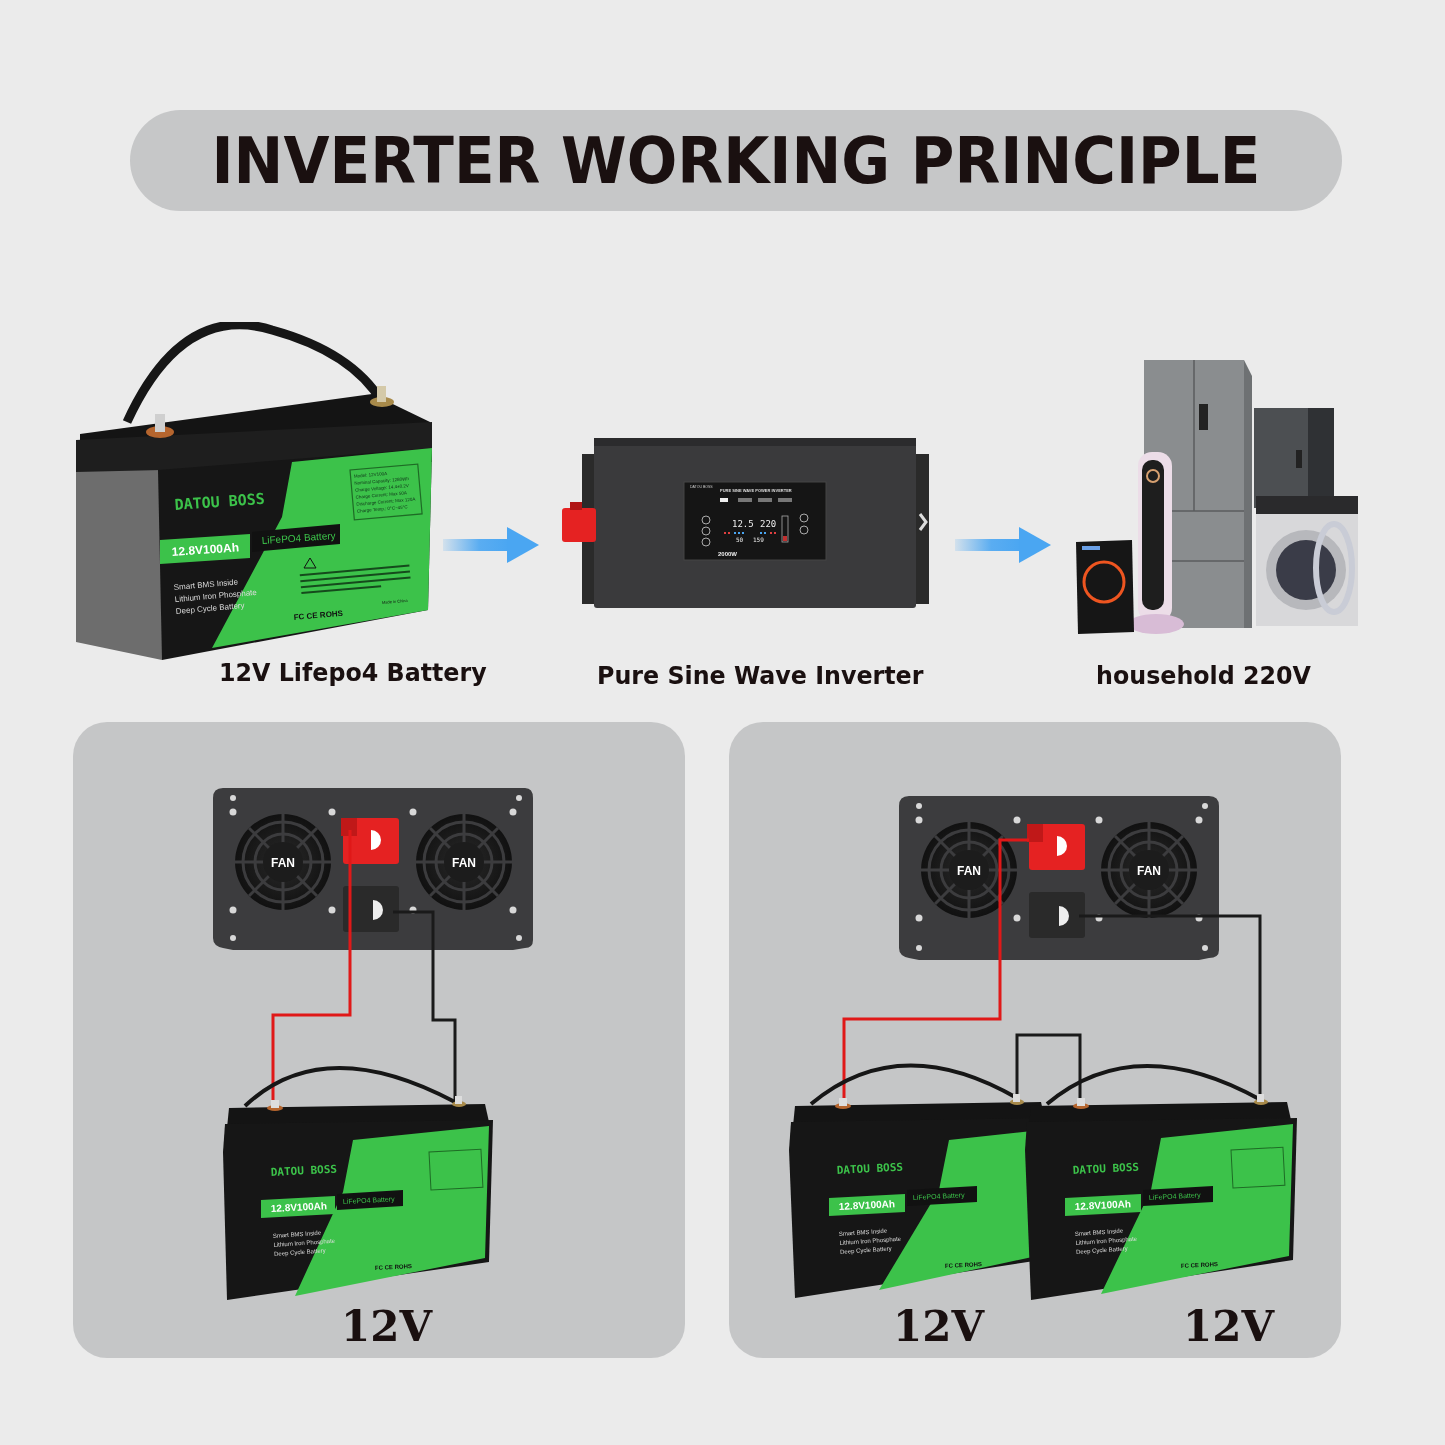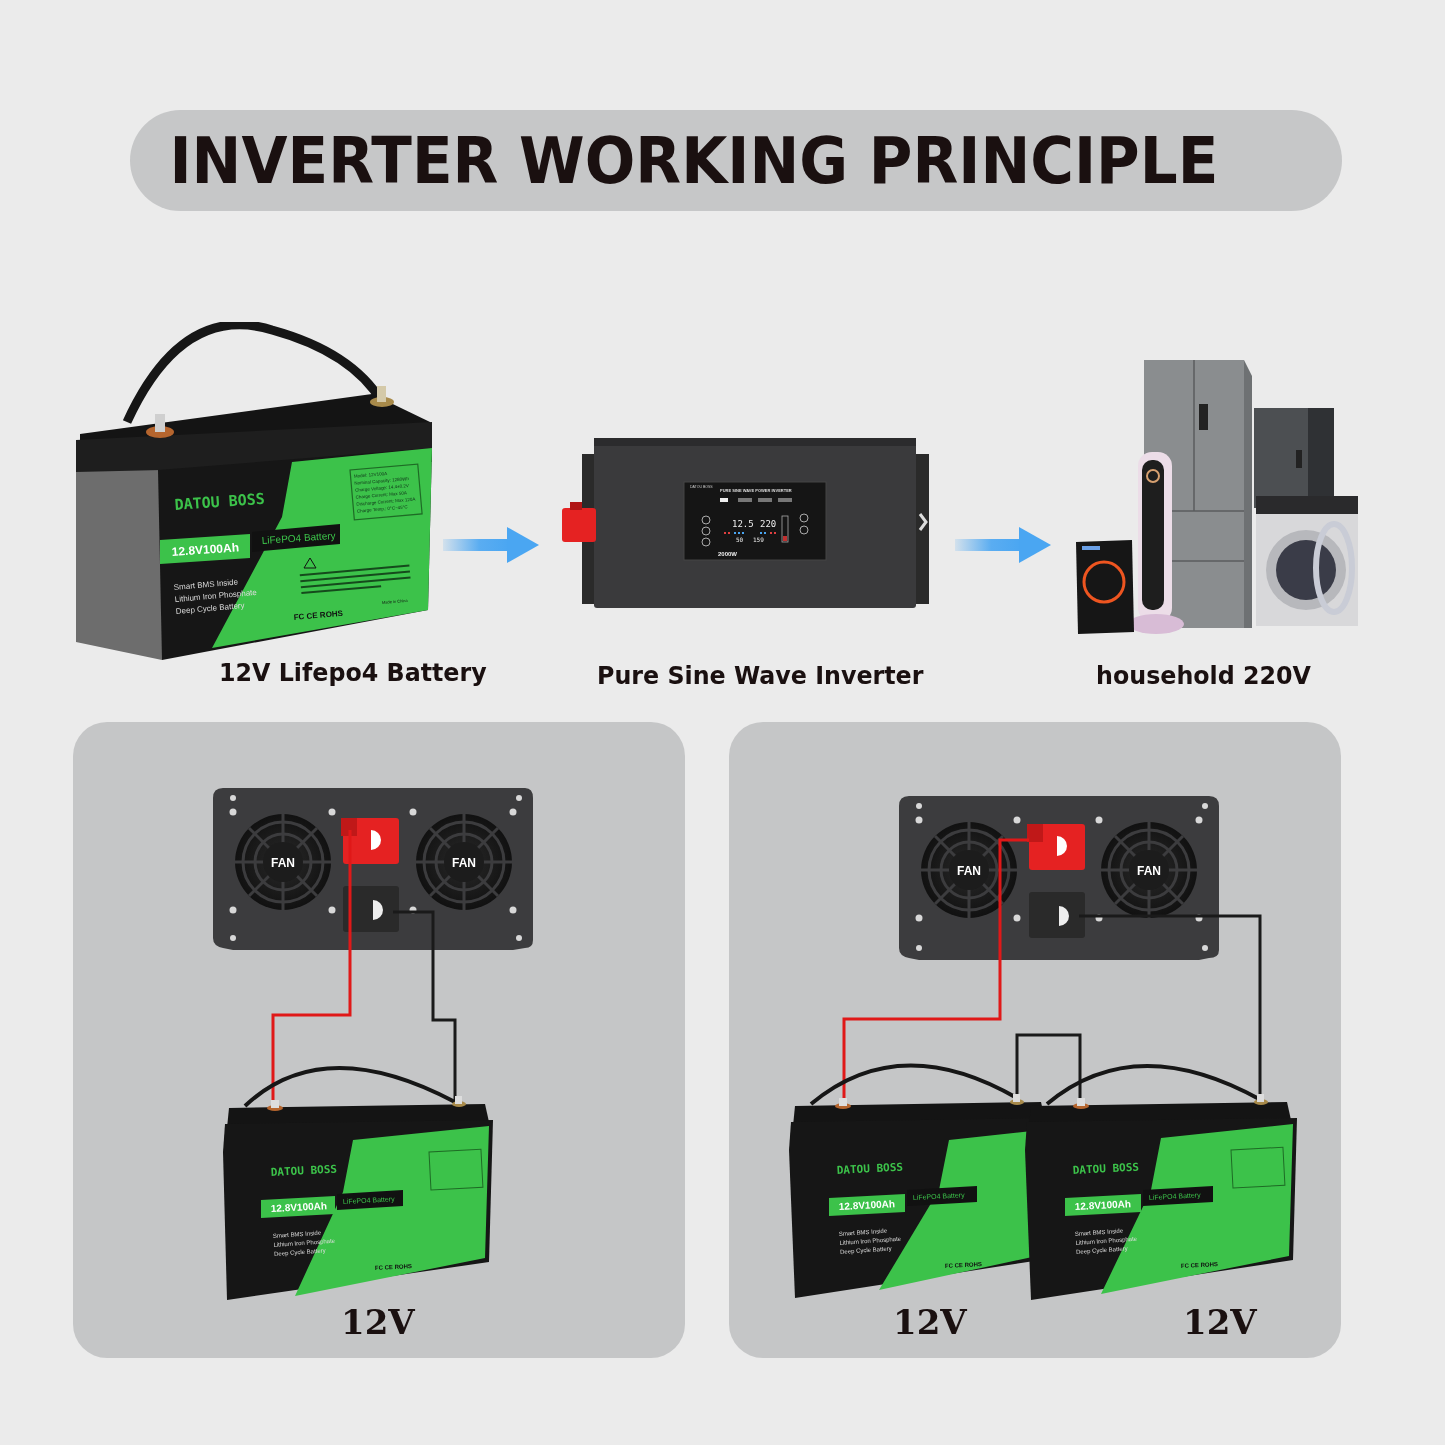--- a/index.html
+++ b/index.html
@@ -2,21 +2,21 @@
 <html><head>
 <meta charset="utf-8">
 <style>
   * { box-sizing: border-box; margin: 0; padding: 0; }
   html, body { width: 1445px; height: 1445px; background: #ebebeb; overflow: hidden; }
   body { position: relative; font-family: "Liberation Sans", "DejaVu Sans", sans-serif; color: #1a1010; }
 
   .title-band {
     position: absolute; left: 130px; top: 110px; width: 1212px; height: 101px;
     background: #c6c7c8; border-radius: 51px;
-    display: flex; align-items: center; justify-content: flex-start;
+    display: flex; align-items: center; justify-content: center;
   }
   .title-band h1 {
     font-family: "DejaVu Sans", sans-serif; font-weight: bold;
     font-size: 64px; letter-spacing: 0px; color: #1a1010; transform: scaleX(0.93);
     white-space: nowrap;
   }
 
   .abs { position: absolute; }
   .caption {
     position: absolute; font-family: "DejaVu Sans", sans-serif; font-weight: bold;
@@ -24,21 +24,21 @@
   }
 
   .arrow { position: absolute; width: 96px; height: 36px; }
 
   .panel {
     position: absolute; top: 722px; width: 612px; height: 636px;
     background: #c5c6c7; border-radius: 34px;
   }
   .volt-label {
     position: absolute; font-family: "DejaVu Serif", serif; font-weight: bold;
-    font-size: 34px; color: #1a1010;
+    font-size: 42px; color: #1a1010;
   }
 </style>
 </head>
 <body>
 
 <div class="title-band">
   <h1>INVERTER WORKING PRINCIPLE</h1>
 </div>
 
 <svg width="0" height="0" style="position:absolute">

